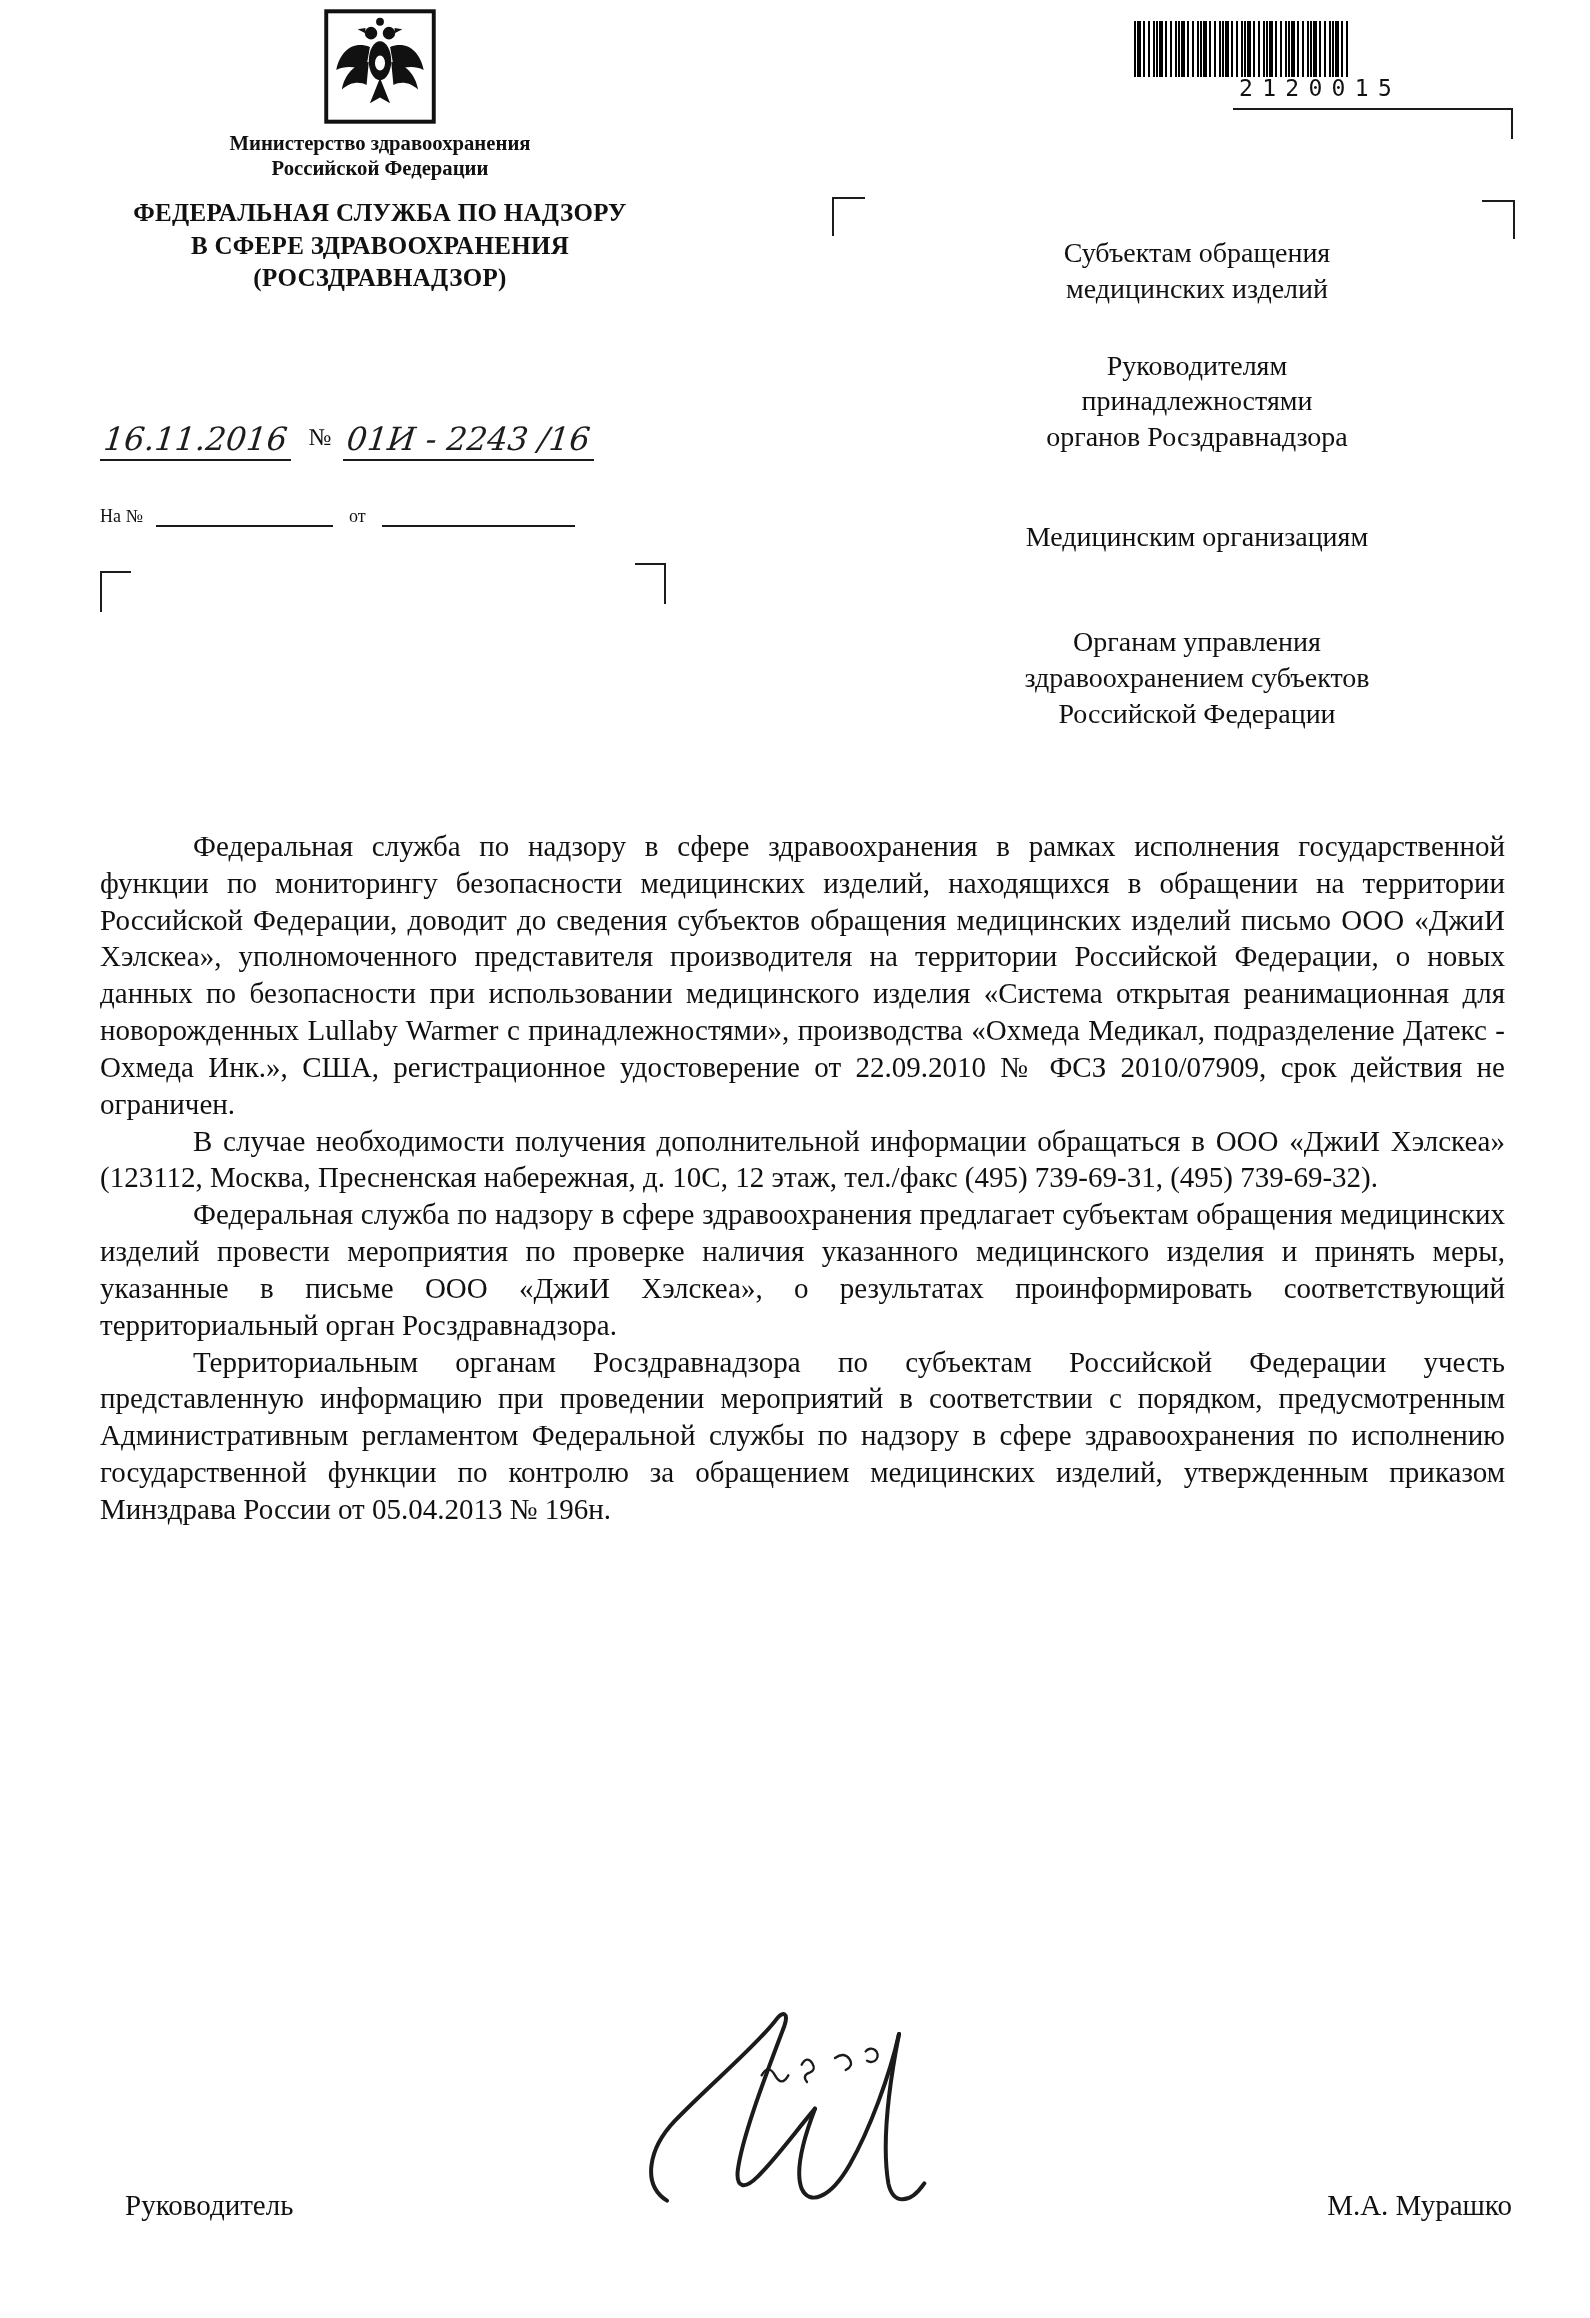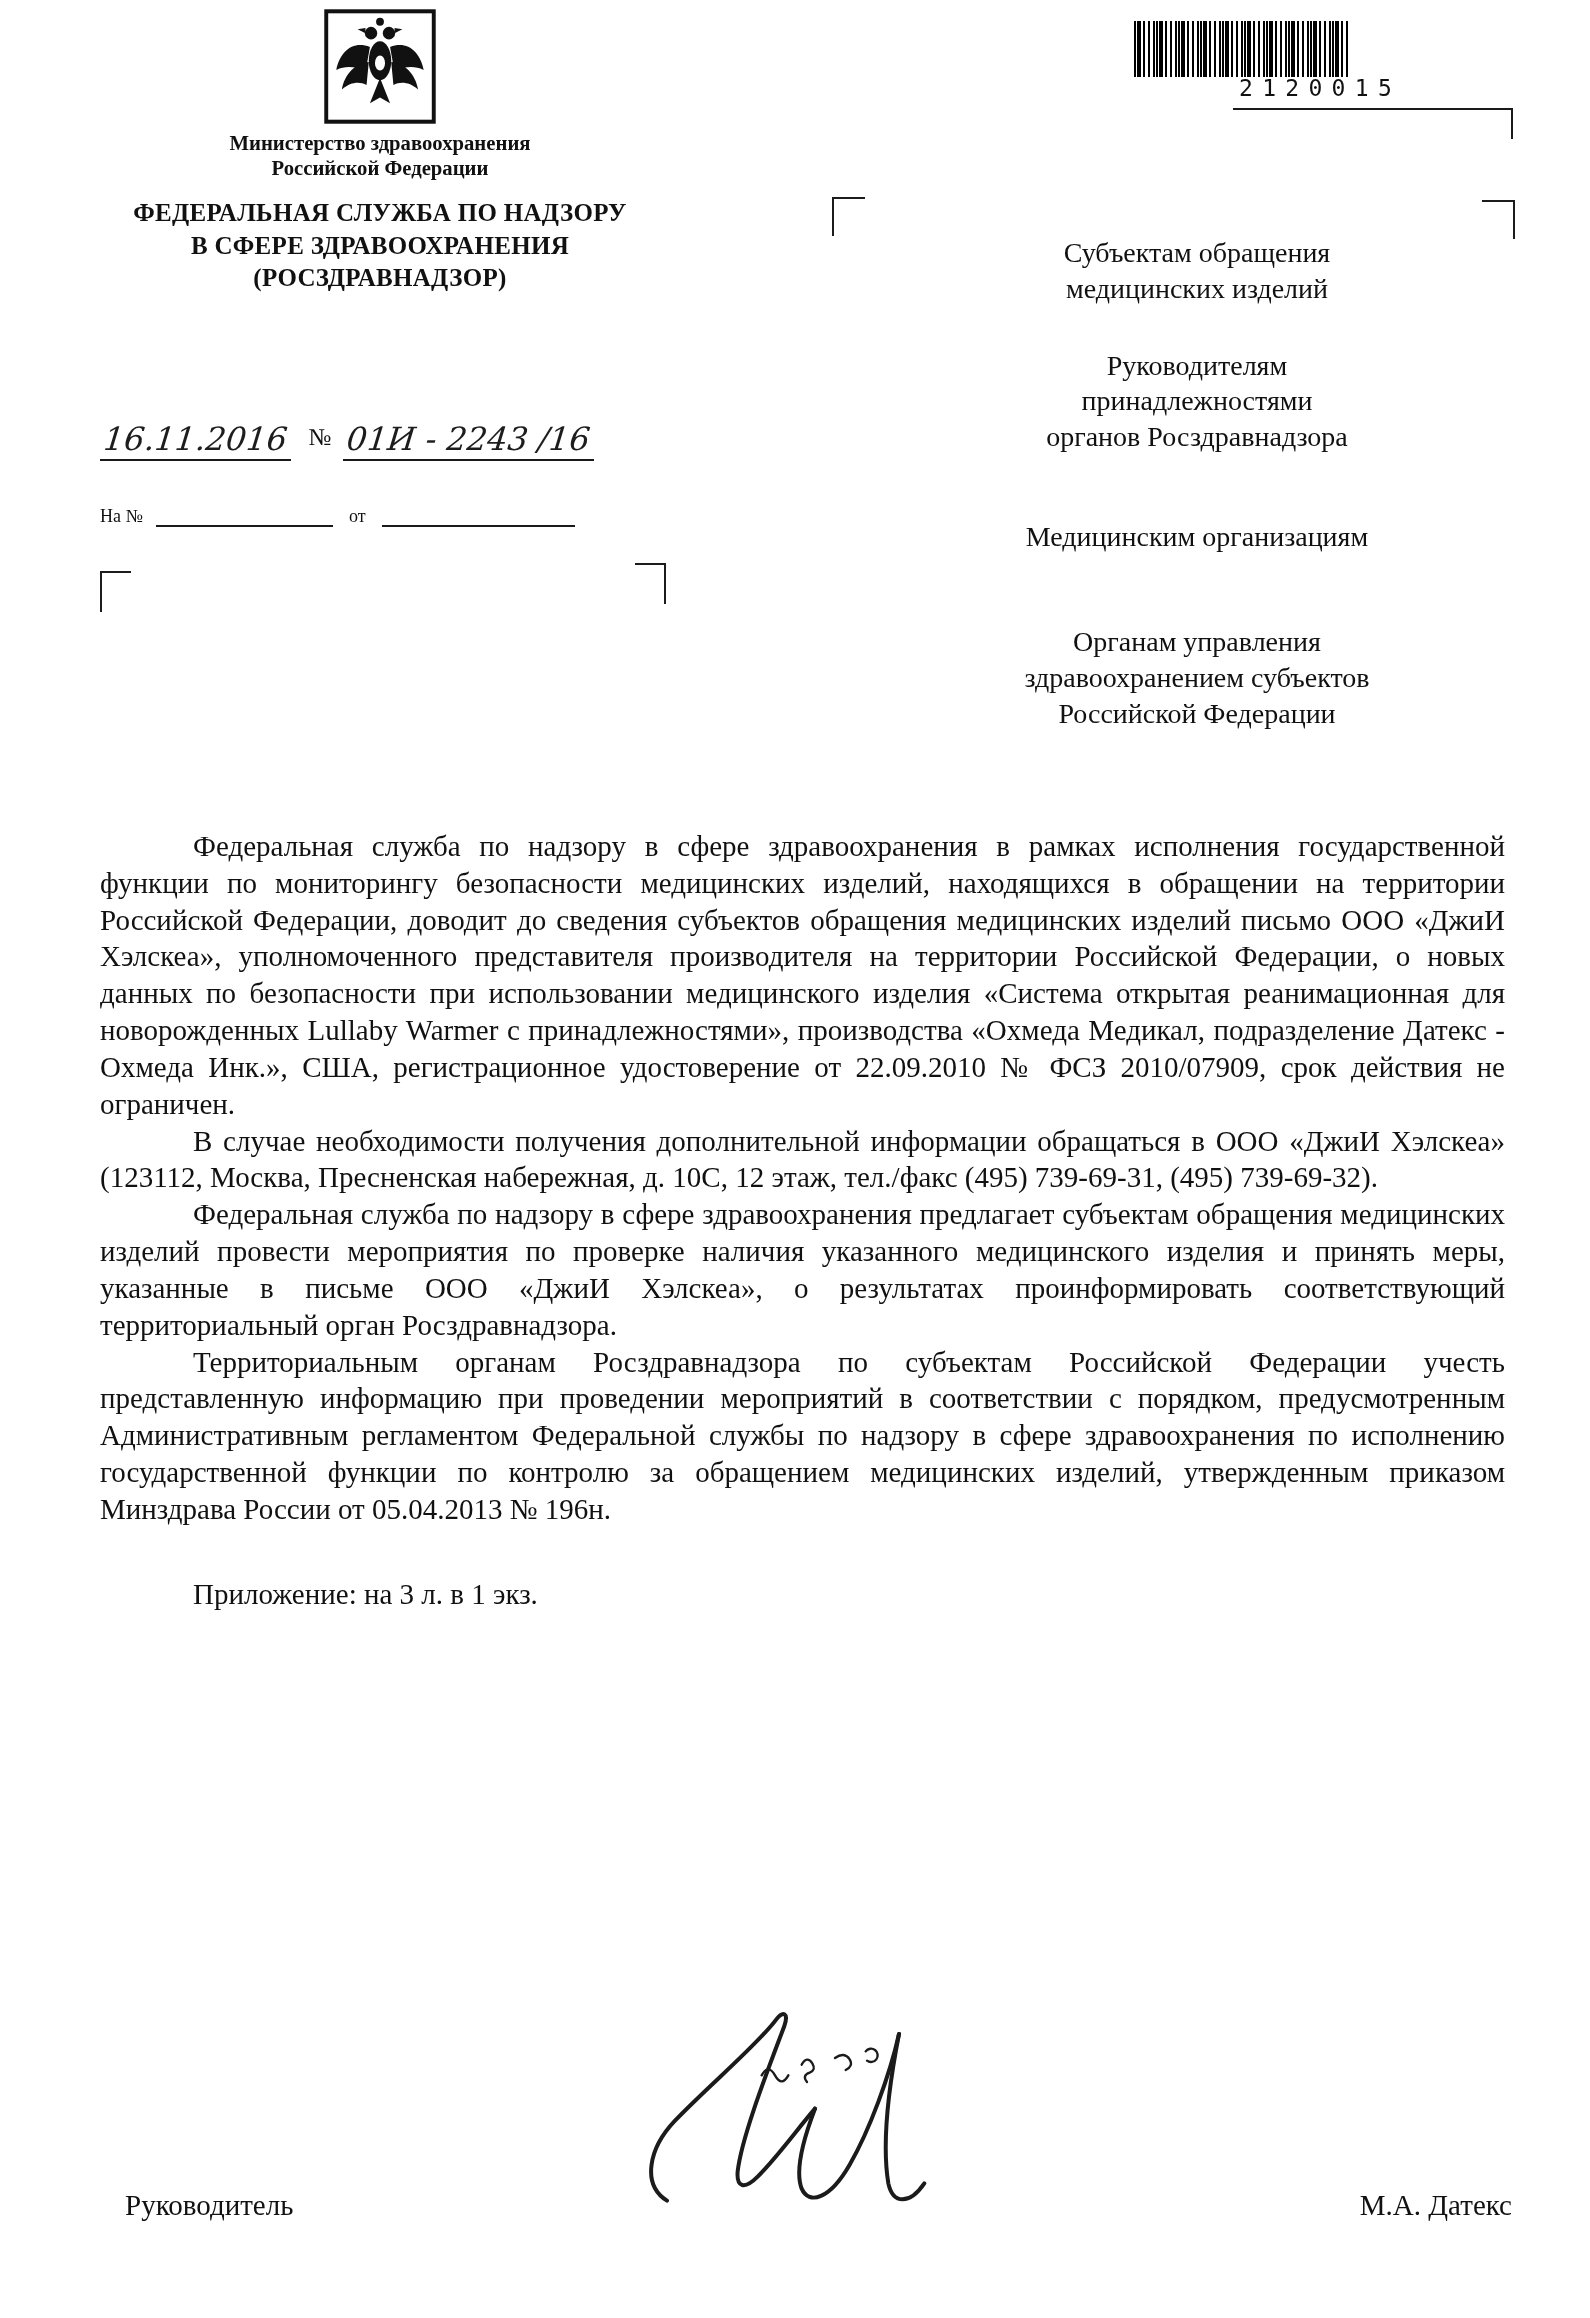--- a/index.html
+++ b/index.html
@@ -158,33 +158,32 @@
     <div class="pre">Органам управления
 здравоохранением субъектов
 Российской Федерации</div>
   </div>
 
   <div class="letter-body">
     <p>Федеральная служба по надзору в сфере здравоохранения в рамках исполнения государственной функции по мониторингу безопасности медицинских изделий, находящихся в обращении на территории Российской Федерации, доводит до сведения субъектов обращения медицинских изделий письмо ООО «ДжиИ Хэлскеа», уполномоченного представителя производителя на территории Российской Федерации, о новых данных по безопасности при использовании медицинского изделия «Система открытая реанимационная для новорожденных Lullaby Warmer с принадлежностями», производства «Охмеда Медикал, подразделение Датекс - Охмеда Инк.», США, регистрационное удостоверение от 22.09.2010 № ФСЗ 2010/07909, срок действия не ограничен.</p>
     <p>В случае необходимости получения дополнительной информации обращаться в ООО «ДжиИ Хэлскеа» (123112, Москва, Пресненская набережная, д. 10С, 12 этаж, тел./факс (495) 739-69-31, (495) 739-69-32).</p>
     <p>Федеральная служба по надзору в сфере здравоохранения предлагает субъектам обращения медицинских изделий провести мероприятия по проверке наличия указанного медицинского изделия и принять меры, указанные в письме ООО «ДжиИ Хэлскеа», о результатах проинформировать соответствующий территориальный орган Росздравнадзора.</p>
     <p>Территориальным органам Росздравнадзора по субъектам Российской Федерации учесть представленную информацию при проведении мероприятий в соответствии с порядком, предусмотренным Административным регламентом Федеральной службы по надзору в сфере здравоохранения по исполнению государственной функции по контролю за обращением медицинских изделий, утвержденным приказом Минздрава России от 05.04.2013 № 196н.</p>
-    <p class="attachment">Приложение: на 3 л. в 1 экз.</p>
   </div>
 
   <div class="sig-title">Руководитель</div>
   <div class="sig-script">
     <svg viewBox="0 0 620 360" width="414" height="240">
       <g fill="none" stroke="#1b1b1b" stroke-linecap="round">
         <path stroke-width="6" d="M100,310 C62,286 72,232 112,190 C164,136 236,76 264,38 C274,25 283,28 276,48 C252,112 212,214 206,266 C204,290 216,294 236,274 C266,244 296,202 322,172"></path>
         <path stroke-width="6" d="M322,172 C302,224 292,266 302,292 C313,317 344,308 374,256 C404,204 434,122 448,60"></path>
         <path stroke-width="6" d="M448,60 C432,142 422,224 432,284 C439,316 464,316 486,284"></path>
         <path stroke-width="3.5" d="M242,122 q10,-18 20,0 q10,18 20,0"></path>
         <path stroke-width="3.5" d="M302,106 q8,-14 16,-2 q6,10 -4,14 q-12,4 -4,14"></path>
         <path stroke-width="3.5" d="M352,96 q14,-10 22,2 q6,10 -6,16"></path>
         <path stroke-width="3.5" d="M398,86 a10,10 0 1,1 2,14"></path>
       </g>
     </svg>
   </div>
-  <div class="sig-name">М.А. Датекс</div>
+  <div class="sig-name">М.А. Мурашко</div>
 
 </div>
 
 
 </body></html>

